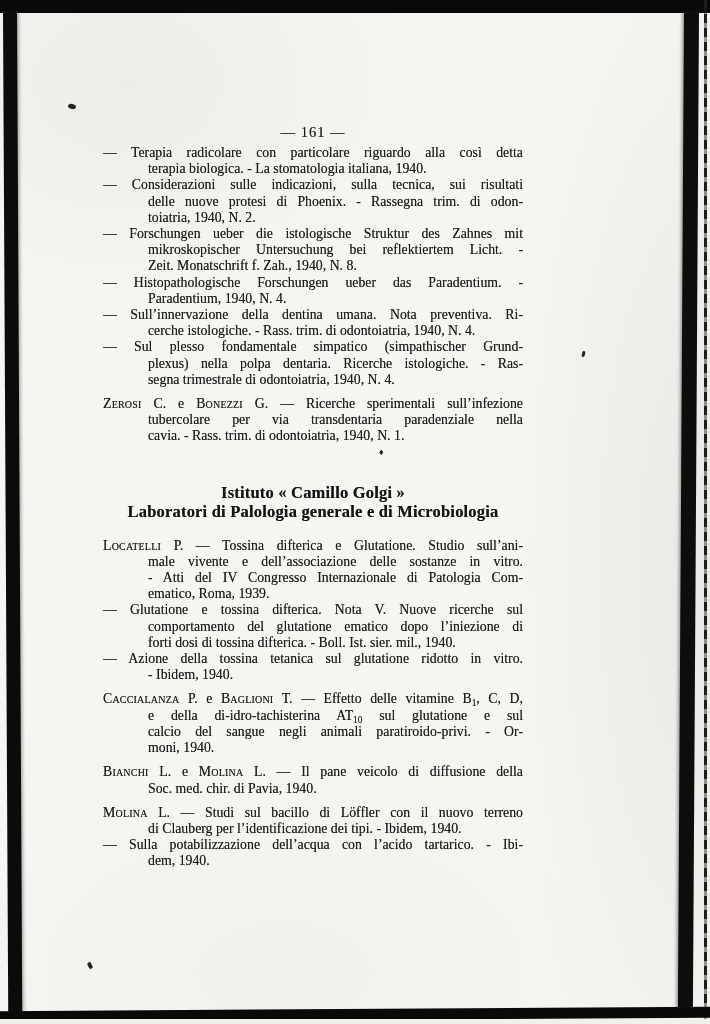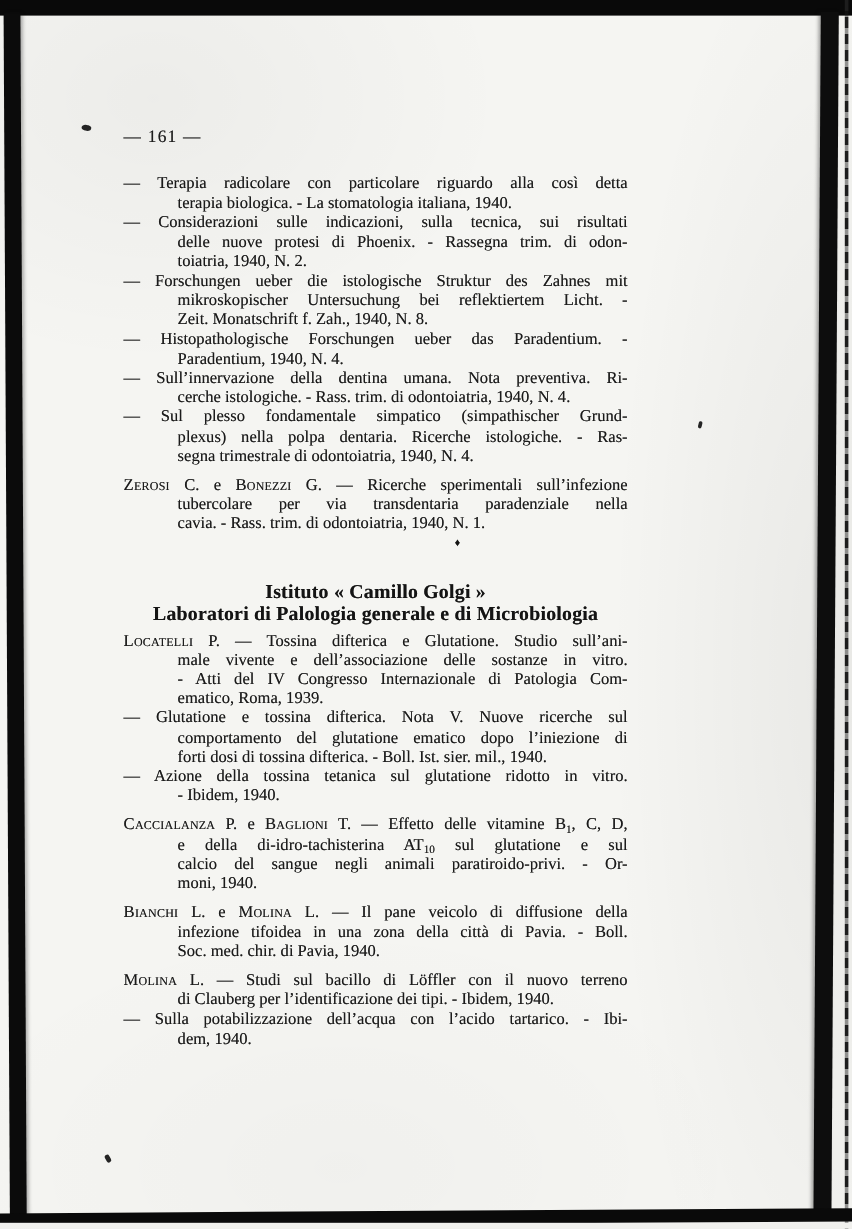--- a/index.html
+++ b/index.html
@@ -27,22 +27,22 @@
                transform:rotate(-0.35deg);}
   .below-bottom{position:absolute;left:0;top:1019px;width:710px;height:5px;background:#f0f0ed;}
 
   
   .speck{position:absolute;background:#242424;border-radius:60% 40% 55% 45%;}
   .speck-a{left:68px;top:104px;width:8px;height:5px;transform:rotate(18deg);}
   .speck-b{left:582px;top:351px;width:3px;height:6px;transform:rotate(14deg);border-radius:2px;}
   .speck-c{left:88px;top:962px;width:4px;height:7px;transform:rotate(-28deg);border-radius:2px;}
 
   .pagenum{
-    position:absolute;left:103px;top:106px;width:420px;
-    font-size:14.5px;letter-spacing:1px;color:#1d1d1d;
+    position:absolute;left:103px;top:124px;width:420px;
+    text-align:center;font-size:14.5px;letter-spacing:1px;color:#1d1d1d;
     text-shadow:0 0 .4px rgba(0,0,0,.5);
   }
 
   .textblock{
     position:absolute;left:103px;top:145px;width:420px;
     font-size:13.8px;line-height:16.2px;
     text-shadow:0 0 .4px rgba(0,0,0,.55);
   }
   .entry{margin:0;}
   .entry.authored{margin-top:8px;}
@@ -51,21 +51,21 @@
   .line.cont{padding-left:45px;}
   .line.last{text-align-last:left;}
   span.i{}
   span.sc{font-variant:small-caps;letter-spacing:.2px;}
   sub{font-size:68%;line-height:0;vertical-align:-0.3em;}
 
   .ornament{height:10px;line-height:9px;padding-left:276px;font-size:9px;color:#141414;margin-top:3px;}
 
   .heading{margin-top:25px;text-align:center;font-weight:bold;font-size:16.5px;line-height:19px;
            color:#141414;letter-spacing:.2px;text-shadow:0 0 .5px rgba(0,0,0,.6);}
-  .sec2{margin-top:5px;}
+  .sec2{margin-top:17px;}
 </style>
 </head>
 <body>
 
 <div class="page">
 
   <div class="band-top"></div>
   <div class="band-left"></div>
   <div class="band-right"></div>
   <div class="edge-right"></div>
@@ -138,21 +138,20 @@
           <div class="line cont last"><span class="p">- </span><span class="i">Ibidem</span><span class="p">, 1940.</span></div>
         </div>
         <div class="entry authored">
           <div class="line"><span class="sc">Caccialanza</span><span class="p"> P. e </span><span class="sc">Baglioni</span><span class="p"> T. — Effetto delle vitamine B</span><sub>1</sub><span class="p">, C, D,</span></div>
           <div class="line cont"><span class="p">e della di-idro-tachisterina AT</span><sub>10</sub><span class="p"> sul glutatione e sul</span></div>
           <div class="line cont"><span class="p">calcio del sangue negli animali paratiroido-privi. - Or-</span></div>
           <div class="line cont last"><span class="p">moni, 1940.</span></div>
         </div>
         <div class="entry authored">
           <div class="line"><span class="sc">Bianchi</span><span class="p"> L. e </span><span class="sc">Molina</span><span class="p"> L. — Il pane veicolo di diffusione della</span></div>
-          <div class="line cont"><span class="p">infezione tifoidea in una zona della città di Pavia. - </span><span class="i">Boll.</span></div>
           <div class="line cont last"><span class="i">Soc. med. chir. di Pavia</span><span class="p">, 1940.</span></div>
         </div>
         <div class="entry authored">
           <div class="line"><span class="sc">Molina</span><span class="p"> L. — Studi sul bacillo di Löffler con il nuovo terreno</span></div>
           <div class="line cont last"><span class="p">di Clauberg per l’identificazione dei tipi. - </span><span class="i">Ibidem</span><span class="p">, 1940.</span></div>
         </div>
         <div class="entry">
           <div class="line"><span class="p">— Sulla potabilizzazione dell’acqua con l’acido tartarico. - </span><span class="i">Ibi-</span></div>
           <div class="line cont last"><span class="i">dem</span><span class="p">, 1940.</span></div>
         </div>

